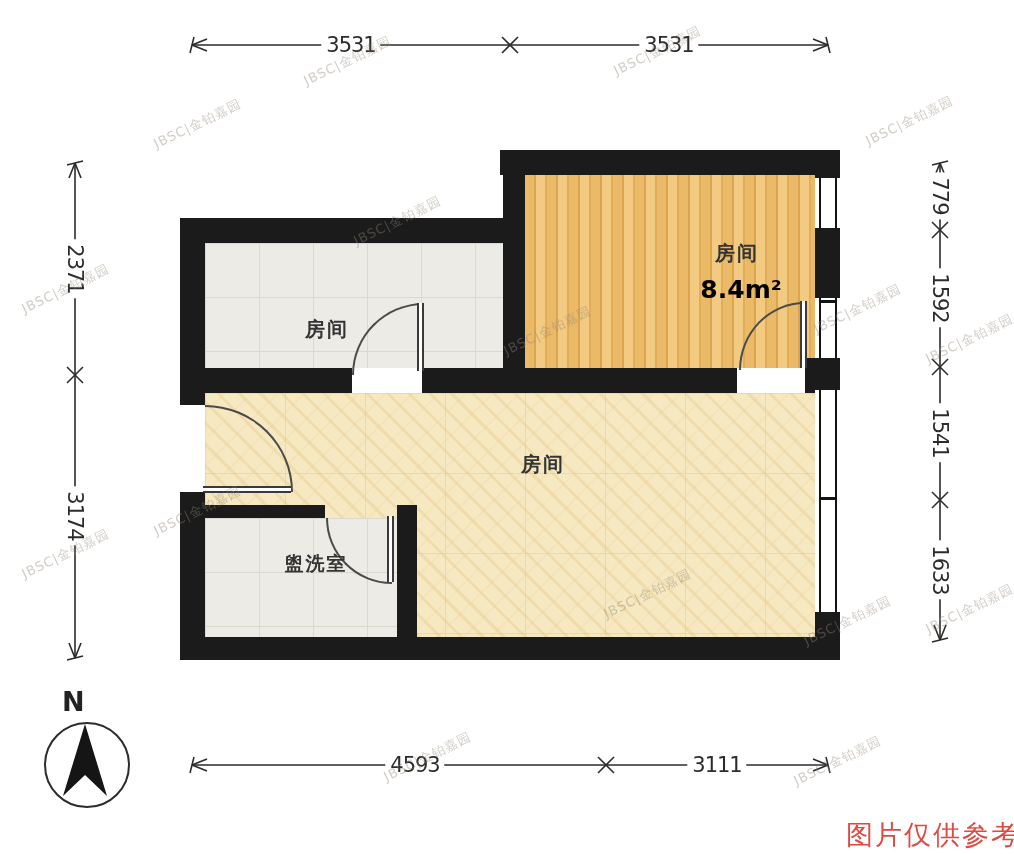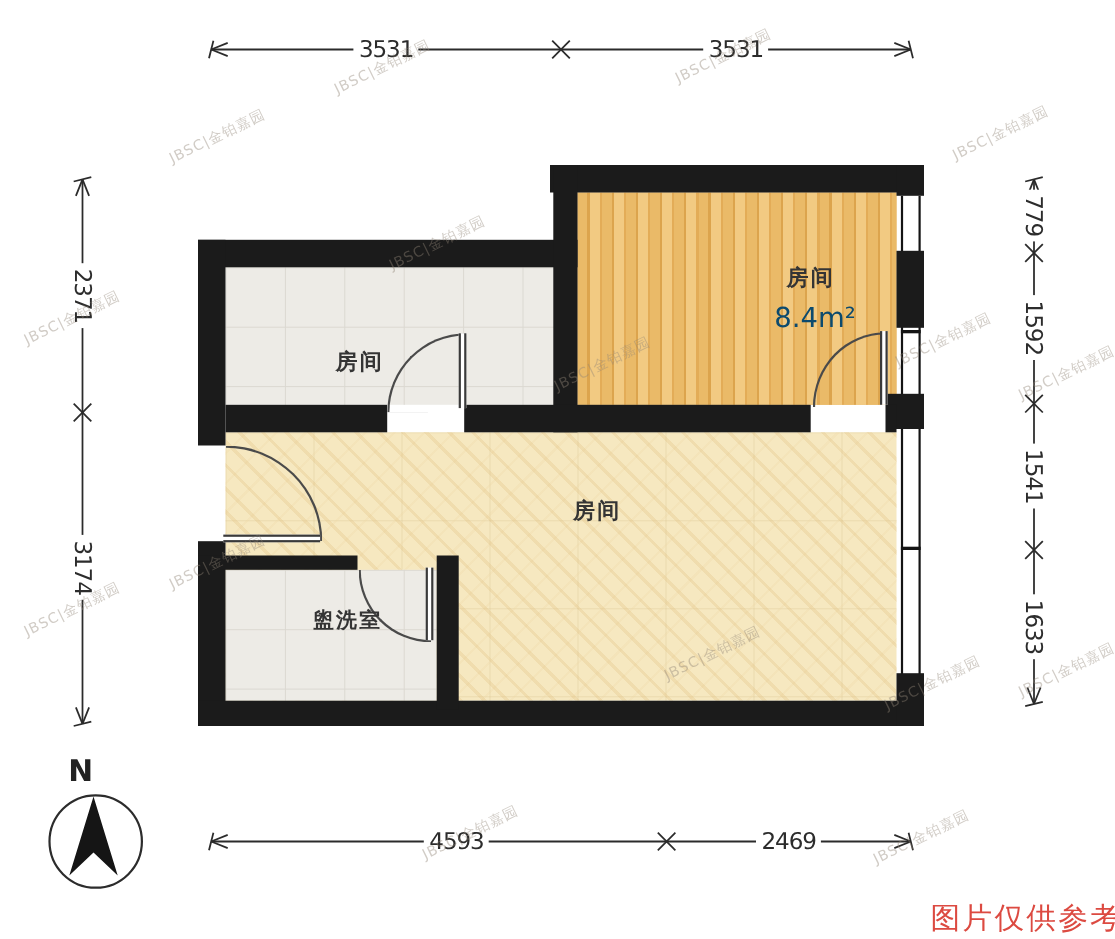--- a/index.html
+++ b/index.html
@@ -38,21 +38,21 @@
   .door-arc{position:absolute;border:0 solid #4a4a4a;z-index:4;}
   .arc-tl{border-top:2px solid #4a4a4a;border-left:2px solid #4a4a4a;border-top-left-radius:100% 100%;}
   .arc-tr{border-top:2px solid #4a4a4a;border-right:2px solid #4a4a4a;border-top-right-radius:100% 100%;}
   .arc-bl{border-bottom:2px solid #4a4a4a;border-left:2px solid #4a4a4a;border-bottom-left-radius:100% 100%;}
   .door-panel{position:absolute;background:#ffffff;z-index:4;}
   .panel-v{border-left:2px solid #3a3a3a;border-right:2px solid #3a3a3a;width:3px;}
   .panel-h{border-top:2px solid #3a3a3a;border-bottom:2px solid #3a3a3a;height:3px;}
   
   .room-label{position:absolute;z-index:5;color:#343434;font-weight:bold;font-size:20px;
               transform:translate(-50%,-50%);white-space:nowrap;letter-spacing:2px;}
-  .area-label{position:absolute;z-index:5;color:#0c4a6e;font-weight:400;font-size:25px;
+  .area-label{position:absolute;z-index:5;color:#000000;font-weight:700;font-size:25px;
               transform:translate(-50%,-50%);white-space:nowrap;}
   
   .dim{position:absolute;z-index:6;background:#ffffff;color:#2c2c2c;font-size:21px;
        padding:0 5px;white-space:nowrap;letter-spacing:-1px;}
   .dim-h{transform:translate(-50%,-50%);}
   .dim-v{transform:translate(-50%,-50%) rotate(90deg);}
   svg.overlay{position:absolute;left:0;top:0;z-index:5;pointer-events:none;}
   
   .wm{position:absolute;z-index:7;transform:rotate(-26deg);font-size:13px;letter-spacing:1px;
       color:rgba(145,134,118,0.42);white-space:nowrap;pointer-events:none;}
@@ -161,21 +161,21 @@
       <line x1="932" y1="508" x2="948" y2="492"></line>
         <line x1="932" y1="492" x2="948" y2="508"></line>
     </g>
 
     <polygon points="85,724 107,796 85,775 63,796" fill="#151515"></polygon>
   </svg>
 
   <div class="dim dim-h" style="left:351px;top:45px;">3531</div>
   <div class="dim dim-h" style="left:669px;top:45px;">3531</div>
   <div class="dim dim-h" style="left:399px;top:765px;margin-left:16px;">4593</div>
-  <div class="dim dim-h" style="left:717px;top:765px;">2469</div>
+  <div class="dim dim-h" style="left:717px;top:765px;">3111</div>
   <div class="dim dim-v" style="left:75px;top:269px;">2371</div>
   <div class="dim dim-v" style="left:75px;top:516px;">3174</div>
   <div class="dim dim-v" style="left:940px;top:196px;">779</div>
   <div class="dim dim-v" style="left:940px;top:298px;">1592</div>
   <div class="dim dim-v" style="left:940px;top:433px;">1541</div>
   <div class="dim dim-v" style="left:940px;top:570px;">1633</div>
 
   <div class="compass-circle"></div>
   <div class="compass-n">N</div>
 

